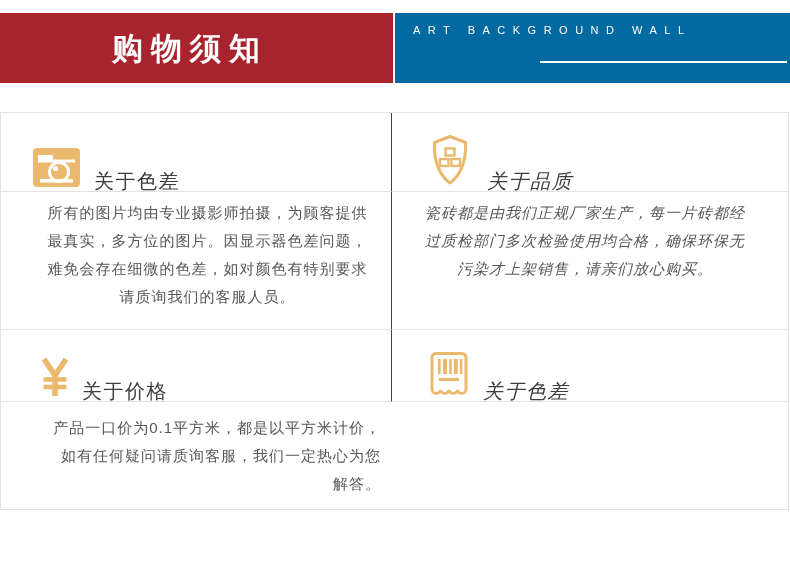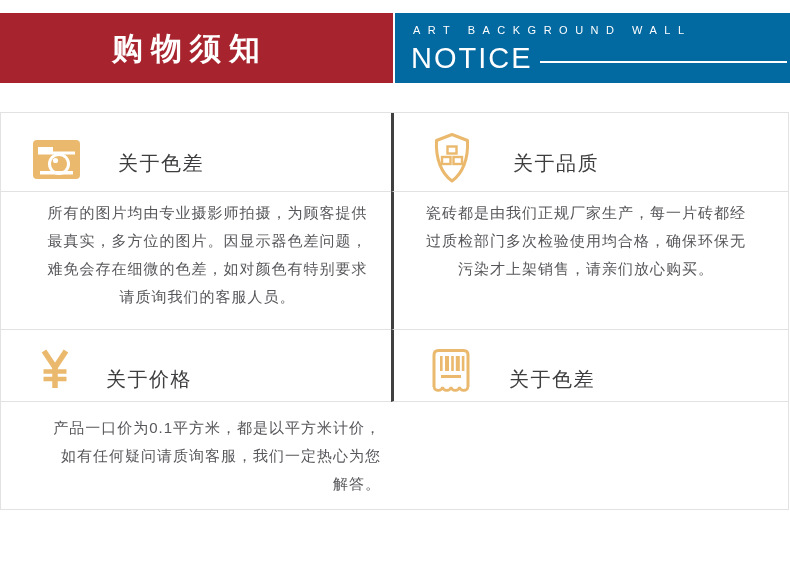--- a/index.html
+++ b/index.html
@@ -40,22 +40,22 @@
   
   .info-grid {
     position:absolute; left:0; top:112px; width:789px; height:398px;
     box-sizing:border-box; border:1px solid #e2e2e2;
     display:grid;
     grid-template-columns:390px 1fr;
     grid-template-rows:79px 138px 72px 1fr;
   }
   .cell { box-sizing:border-box; }
   .bb { border-bottom:1px solid #e2e2e2; }
-  .bl { border-left:3px solid #404040; }
-  .title-cell { display:flex; align-items:flex-start;gap:24px; }
+  .bl { border-left:1px solid #404040;font-style:italic; }
+  .title-cell { display:flex; align-items:flex-end; }
   .pl-a { padding-left:32px; }
   .pl-b { padding-left:37px; }
   .pl-c { padding-left:39px; }
   .sec-title {
     font-size:20px; color:#3e3e40; letter-spacing:1.5px; line-height:20px;
   }
   .t1 { margin-top:40px; }
   .t2 { margin-top:39px; }
   .icon { flex:0 0 auto; }
   .icon-camera  { margin-top:27px; margin-right:14px; }
@@ -72,21 +72,20 @@
   .body-right { padding-right:10px; }
 </style>
 </head>
 <body>
 
 <div class="banner-red">
   <span class="cn-title">购物须知</span>
 </div>
 <div class="banner-gray">
   <div class="tagline">ART BACKGROUND WALL</div>
-  <div class="notice">NOTICE</div>
   <div class="notice-line"></div>
 </div>
 
 <div class="info-grid">
 
   <div class="cell title-cell bb pl-a">
     <span class="icon icon-camera">
       <svg width="47" height="39" viewBox="0 0 47 39">
         <rect x="0" y="0" width="47" height="39" rx="4" fill="#eab96d"></rect>
         <path d="M5 7 H20 V11.5 H42 V14.5 H5 Z" fill="#ffffff"></path>

